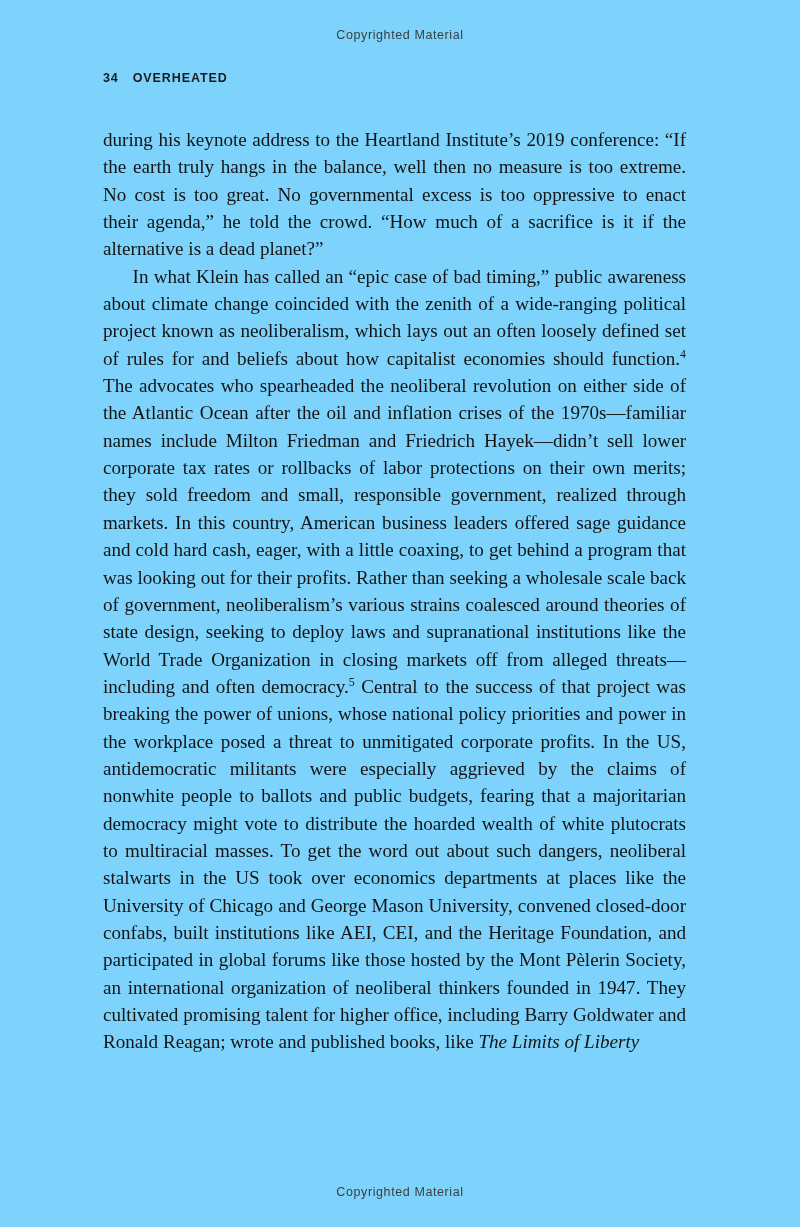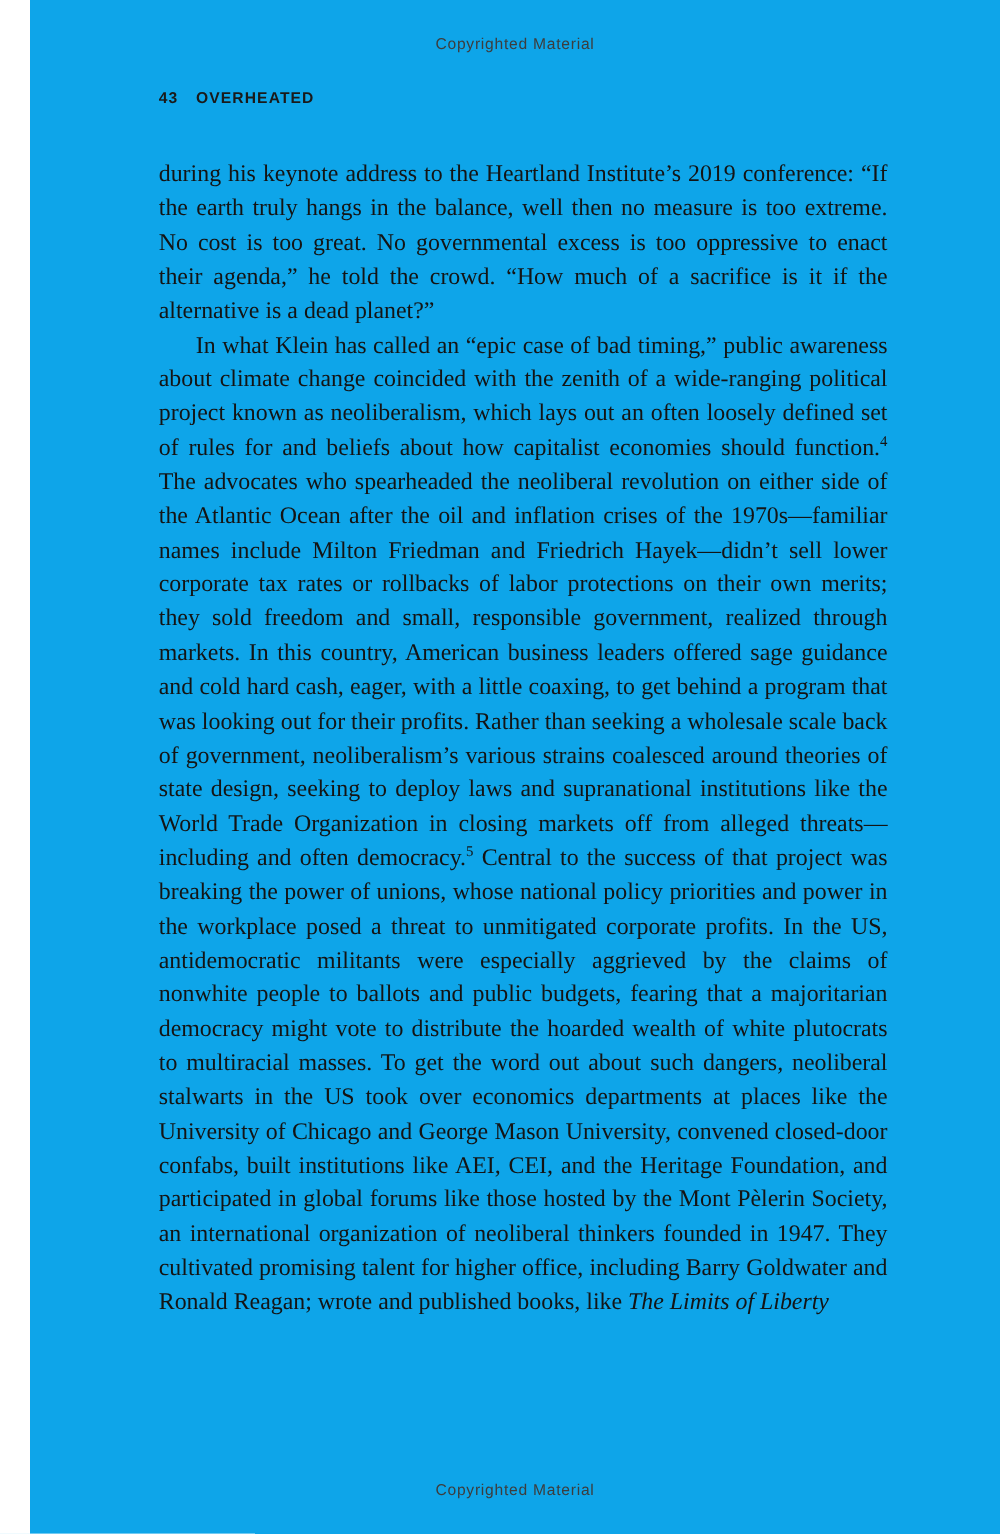--- a/index.html
+++ b/index.html
@@ -11,22 +11,21 @@
     width: 800px;
     height: 1227px;
     position: relative;
     font-family: "Liberation Serif", serif;
     color: #1a1a1a;
     overflow: hidden;
   }
   .page {
     position: absolute;
     inset: 0;
-    background: #0ea5e9;
-    margin-left: 24px;
+    background: #7dd3fc;
   }
   .watermark {
     position: absolute;
     left: 0;
     width: 100%;
     text-align: center;
     font-family: "Liberation Sans", sans-serif;
     font-size: 12.5px;
     letter-spacing: 0.6px;
     color: #3d3d3d;
@@ -74,21 +73,21 @@
   em { }
 </style>
 </head>
 <body>
 
 <div class="page">
 
   <div class="watermark watermark-top">Copyrighted Material</div>
 
   <div class="running-head">
-    <span class="folio">43</span><span>OVERHEATED</span>
+    <span class="folio">34</span><span>OVERHEATED</span>
   </div>
 
   <div class="body-text">
     <p>during his keynote address to the Heartland Institute’s 2019 conference: “If the earth truly hangs in the balance, well then no measure is too extreme. No cost is too great. No governmental excess is too oppressive to enact their agenda,” he told the crowd. “How much of a sacrifice is it if the alternative is a dead planet?”</p>
     <p class="indent"><span>In what Klein has called an “epic case of bad timing,” public awareness about climate change coincided with the zenith of a wide-ranging political project known as neoliberalism, which lays out an often loosely defined set of rules for and beliefs about how capitalist economies should function.</span><span class="sup">4</span><span> The advocates who spearheaded the neoliberal revolution on either side of the Atlantic Ocean after the oil and inflation crises of the 1970s—familiar names include Milton Friedman and Friedrich Hayek—didn’t sell lower corporate tax rates or rollbacks of labor protections on their own merits; they sold freedom and small, responsible government, realized through markets. In this country, American business leaders offered sage guidance and cold hard cash, eager, with a little coaxing, to get behind a program that was looking out for their profits. Rather than seeking a wholesale scale back of government, neoliberalism’s various strains coalesced around theories of state design, seeking to deploy laws and supranational institutions like the World Trade Organization in closing markets off from alleged threats—including and often democracy.</span><span class="sup">5</span><span> Central to the success of that project was breaking the power of unions, whose national policy priorities and power in the workplace posed a threat to unmitigated corporate profits. In the US, antidemocratic militants were especially aggrieved by the claims of nonwhite people to ballots and public budgets, fearing that a majoritarian democracy might vote to distribute the hoarded wealth of white plutocrats to multiracial masses. To get the word out about such dangers, neoliberal stalwarts in the US took over economics departments at places like the University of Chicago and George Mason University, convened closed-door confabs, built institutions like AEI, CEI, and the Heritage Foundation, and participated in global forums like those hosted by the Mont Pèlerin Society, an international organization of neoliberal thinkers founded in 1947. They cultivated promising talent for higher office, including Barry Goldwater and Ronald Reagan; wrote and published books, like </span><em>The Limits of Liberty</em></p>
   </div>
 
   <div class="watermark watermark-bottom">Copyrighted Material</div>
 
 </div>

